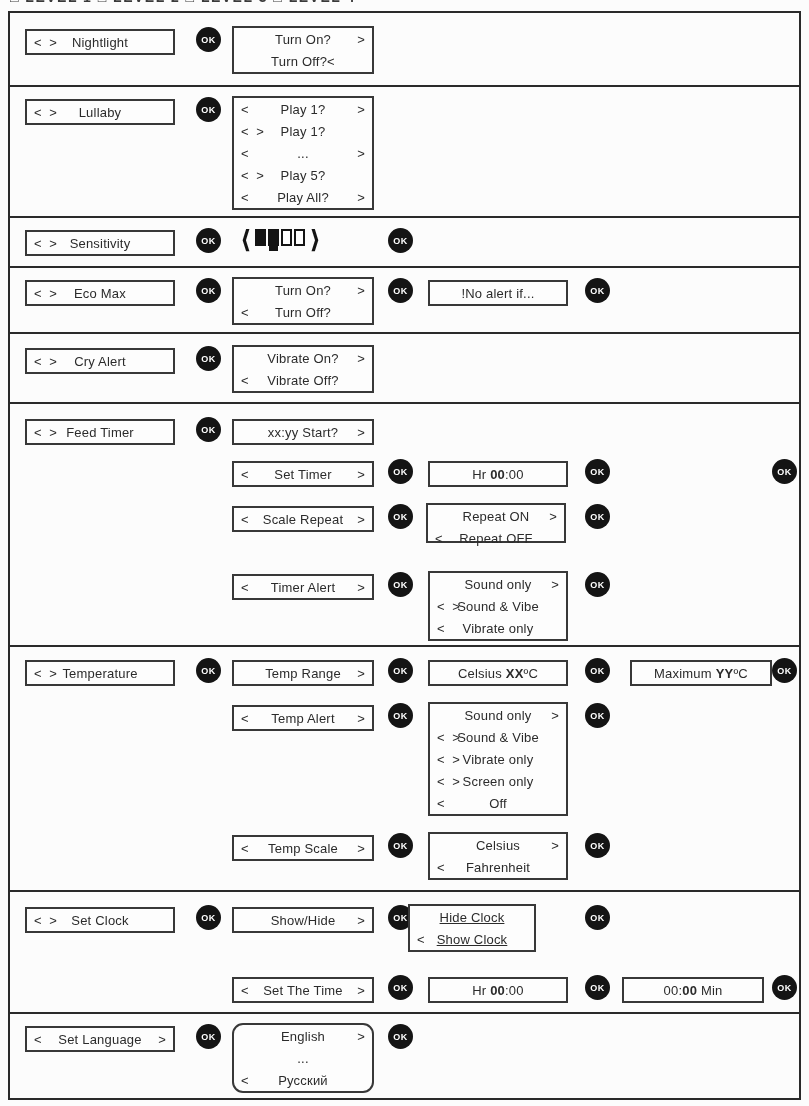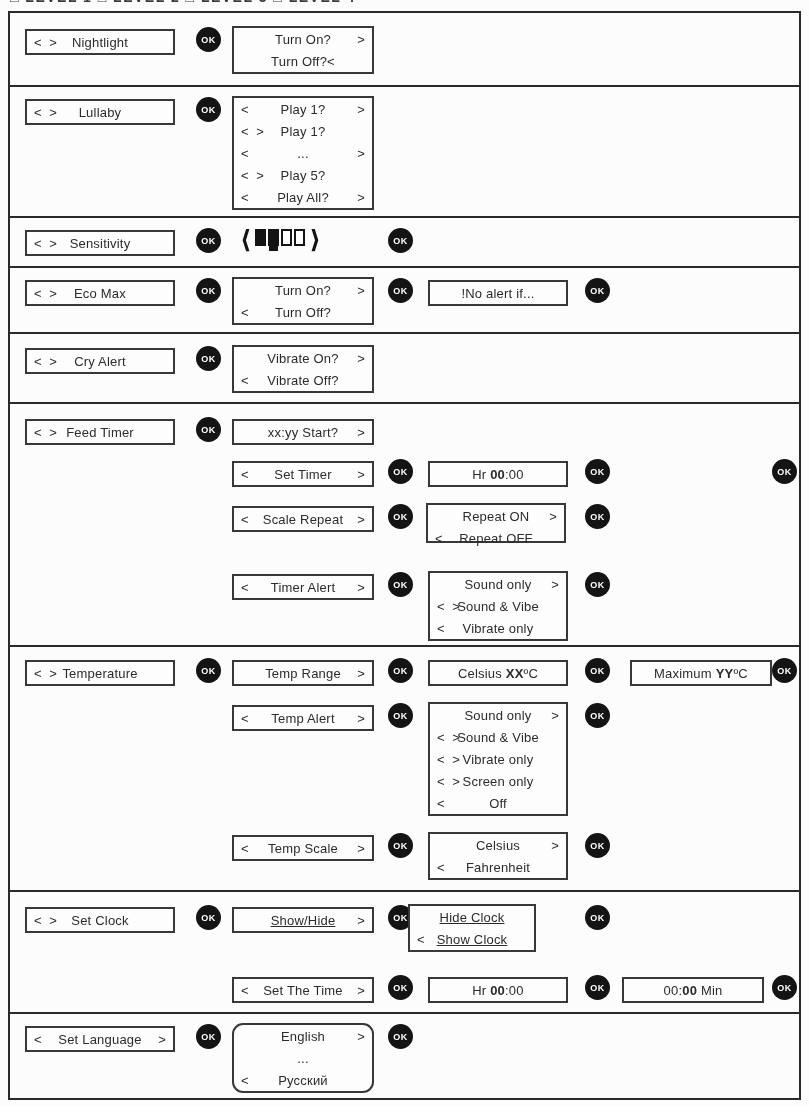--- a/index.html
+++ b/index.html
@@ -308,21 +308,21 @@
       <div class="ok" style="left: 575px; top: 186px;">OK</div>
     </div>
     <div class="section" style="height: 122px;">
       <div class="menu-box" style="left: 15px; width: 150px; top: 15px; height: 26px;">
         <div class="line">
           <span class="m-l">&lt; &gt;</span>
           <span>Set Clock</span>
         </div>
       </div>
       <div class="ok" style="left: 186px; top: 13px;">OK</div>
-      <div class="menu-box" style="left: 222px; width: 142px; top: 15px; height: 26px; text-decoration: underline;">
+      <div class="menu-box" style="left: 222px; width: 142px; top: 15px; height: 26px;">
         <div class="line">
           <span>Show/Hide</span>
           <span class="m-r">&gt;</span>
         </div>
       </div>
       <div class="ok" style="left: 378px; top: 13px;">OK</div>
       <div class="menu-box" style="left: 398px; width: 128px; top: 12px; height: 48px; text-decoration: underline;">
         <div class="line">
           <span>Hide Clock</span>
         </div>

